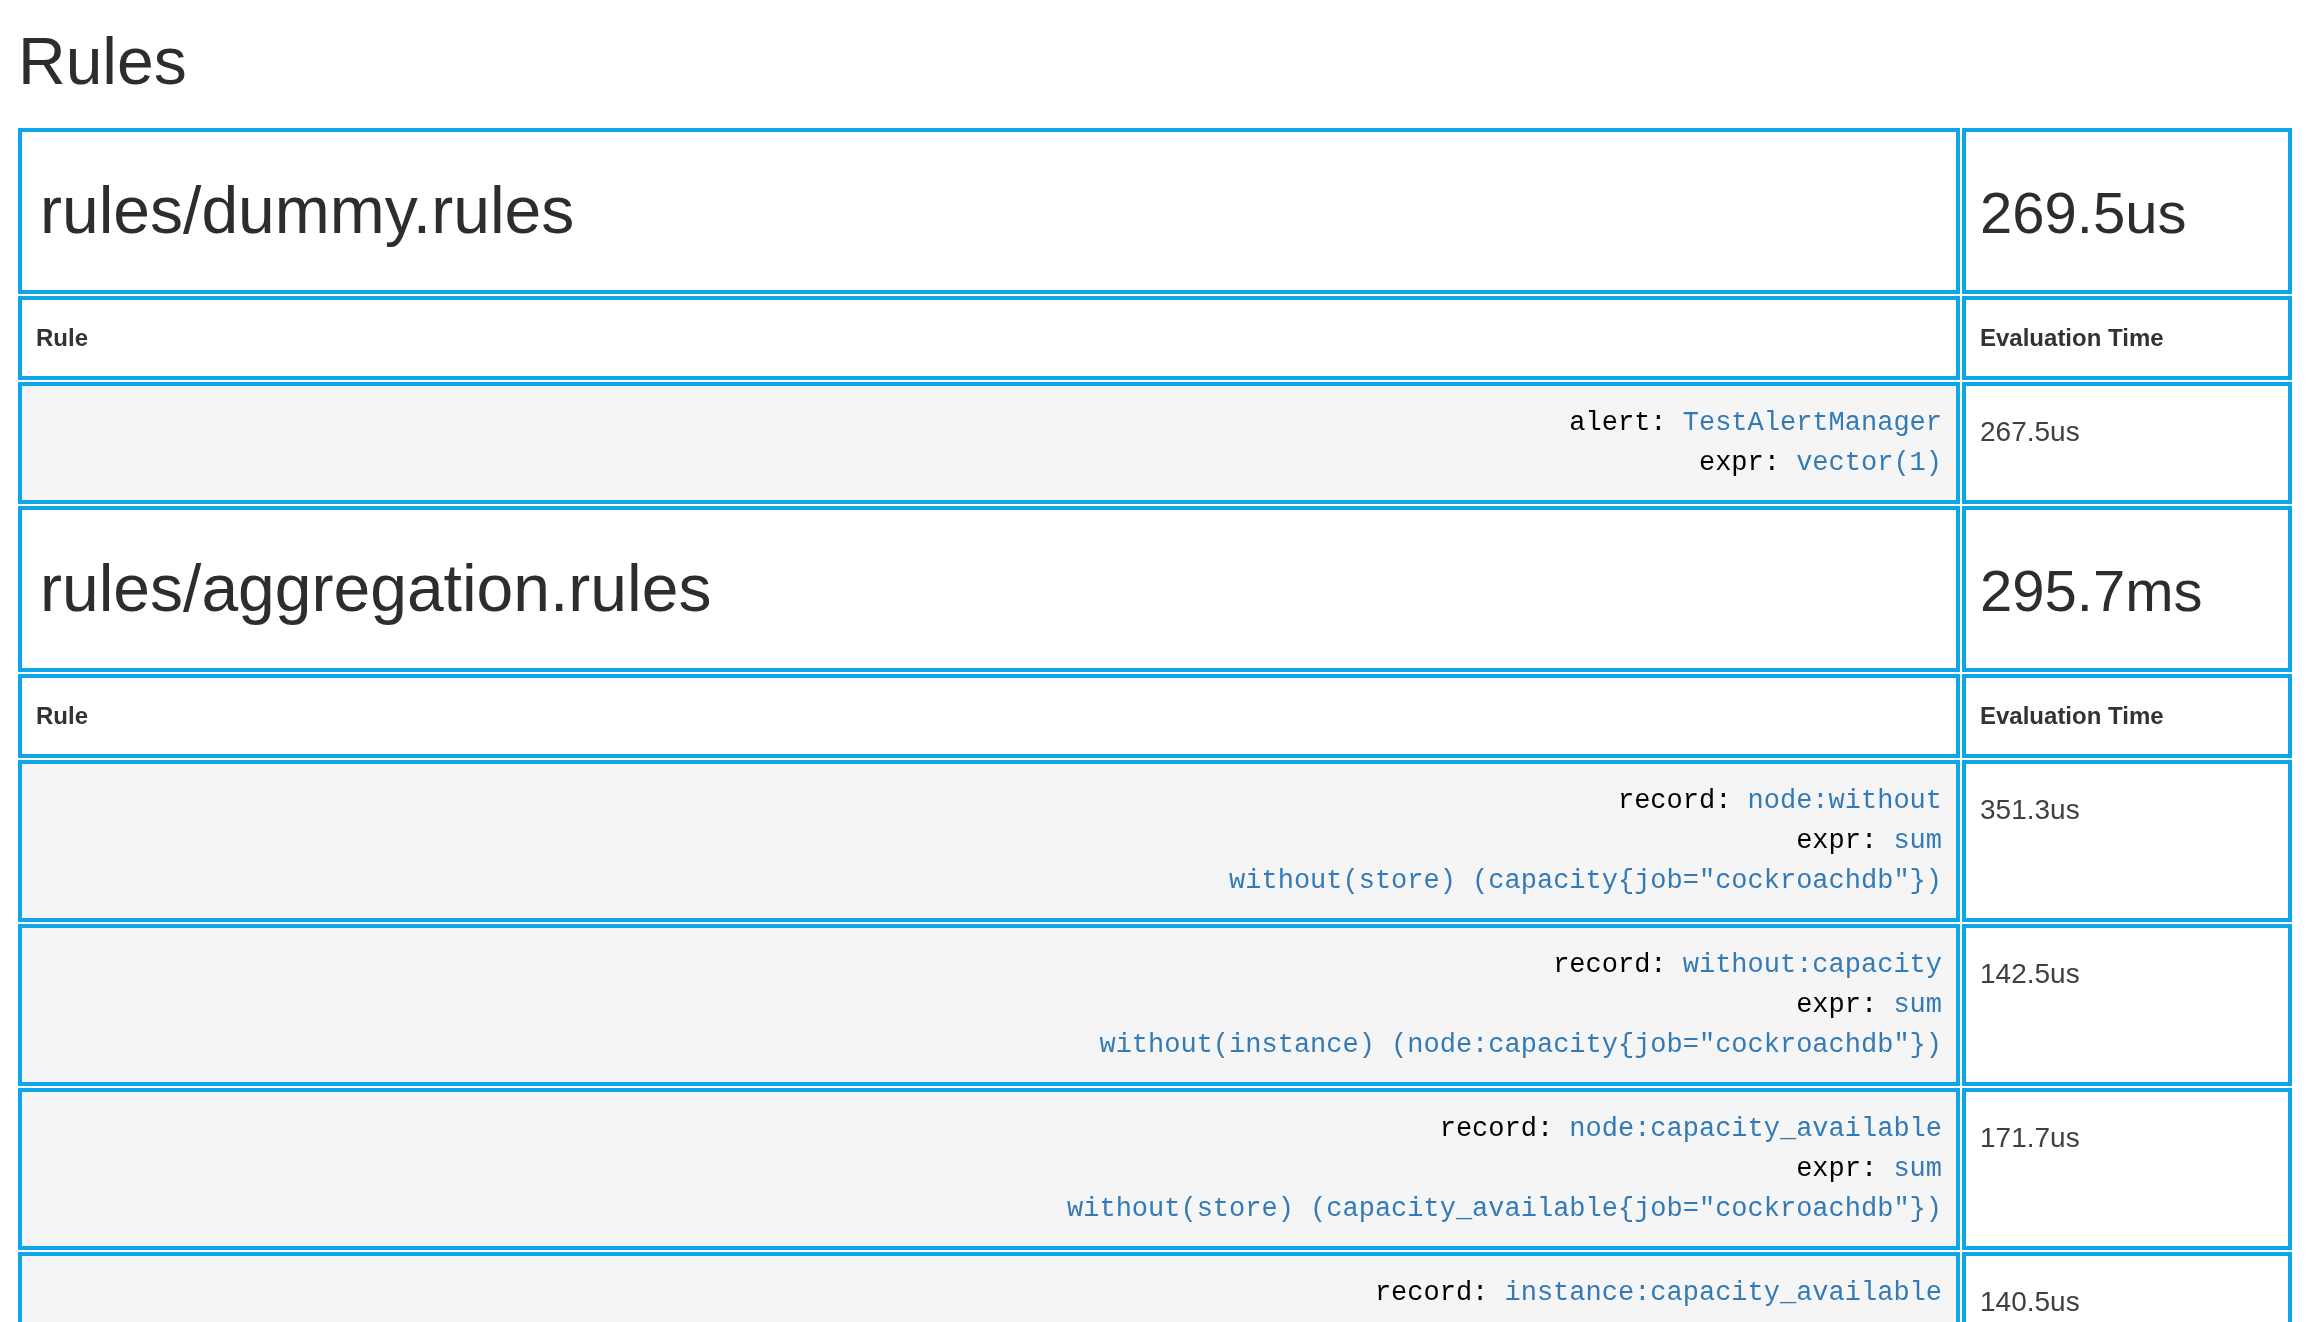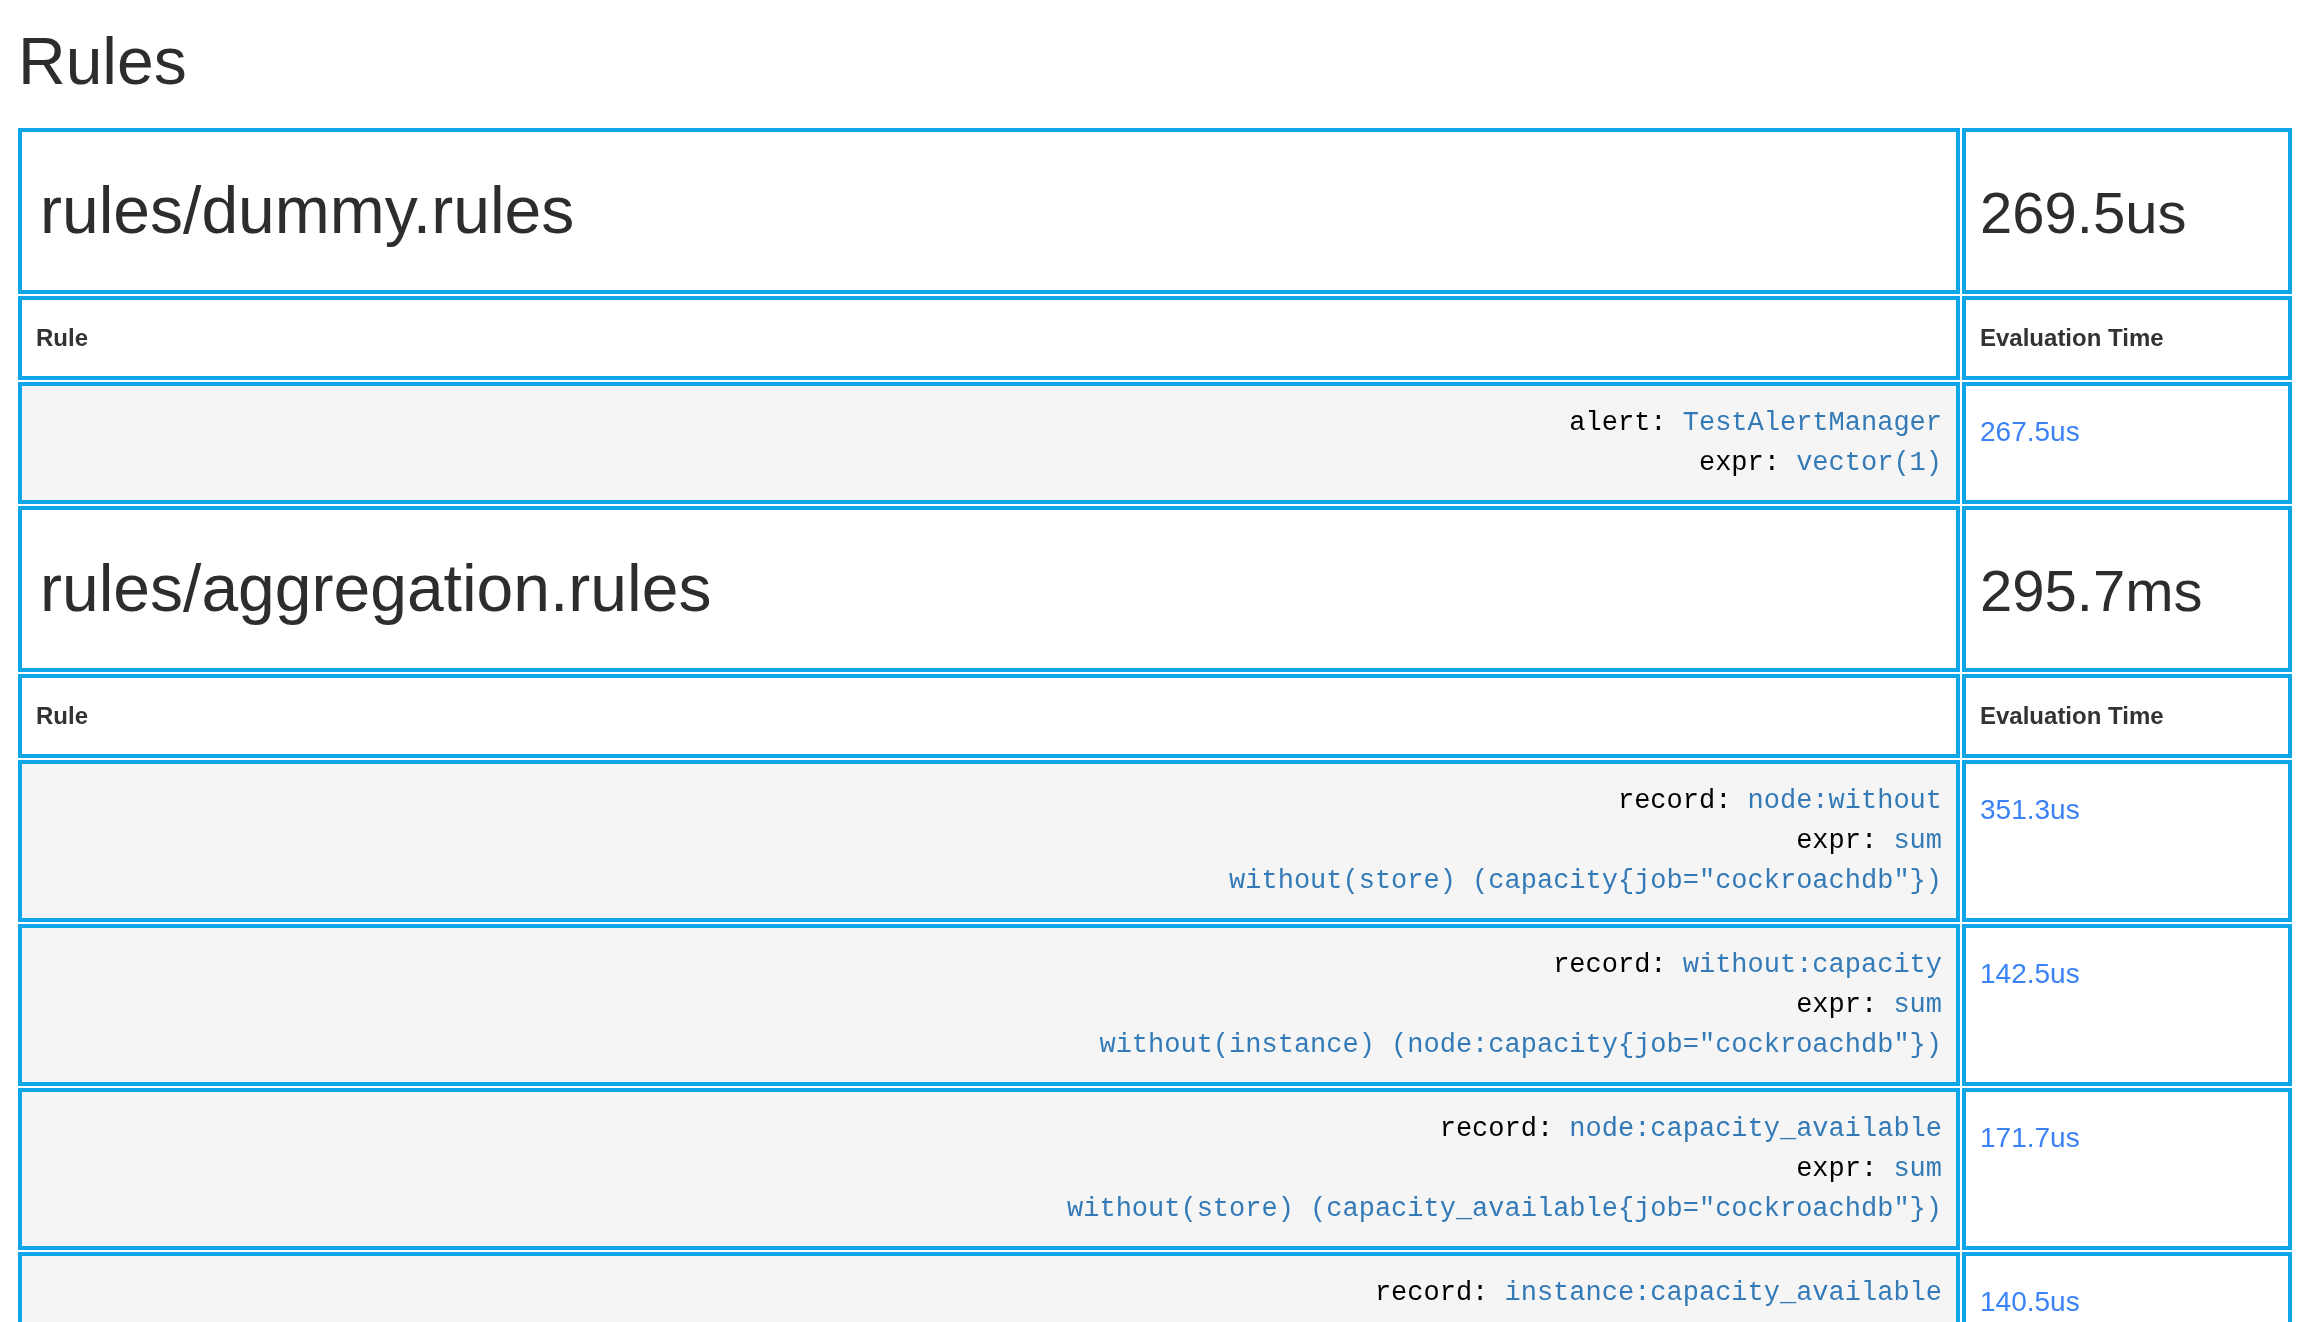--- a/index.html
+++ b/index.html
@@ -73,21 +73,21 @@
   pre.rule-code .code-label { color: #000000; }
   a.code-link {
     color: #337ab7;
     text-decoration: none;
     cursor: pointer;
   }
   td.eval-cell {
     padding: 26px 14px 0 14px;
     font-size: 28px;
     line-height: 40px;
-    color: #3b82f6;
+    color: #404040;
   }
 </style>
 </head>
 <body>
 
 <h1 class="page-title">Rules</h1>
 
 <table class="rules-table">
   <colgroup>
     <col style="width:auto">

